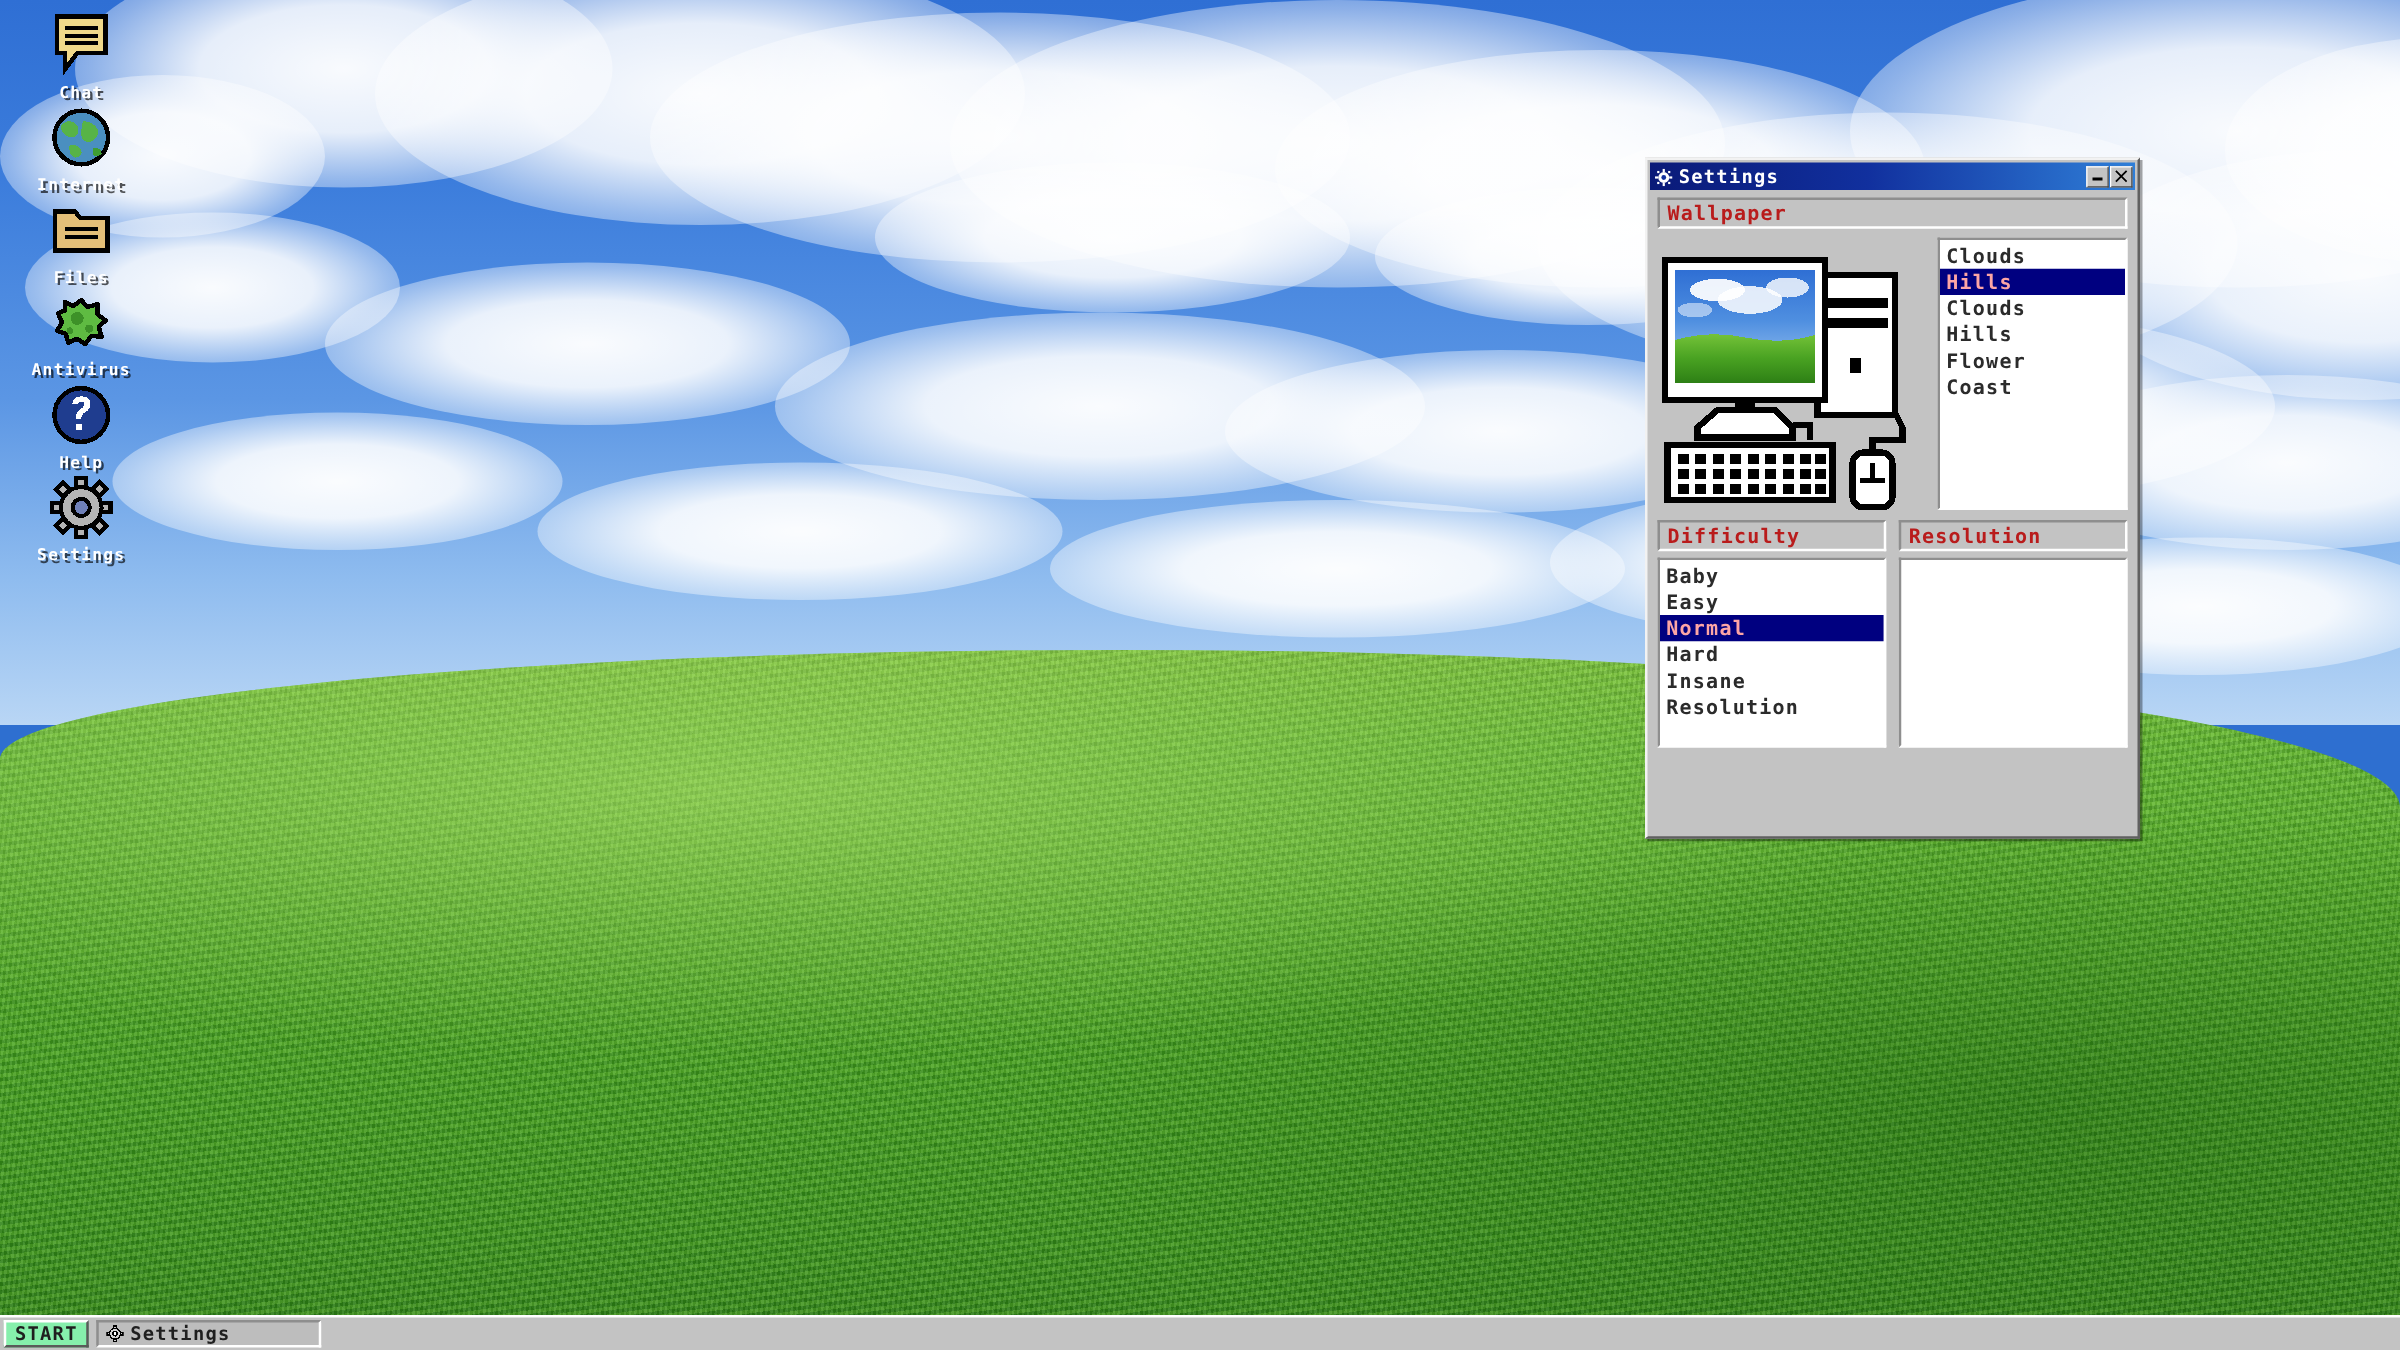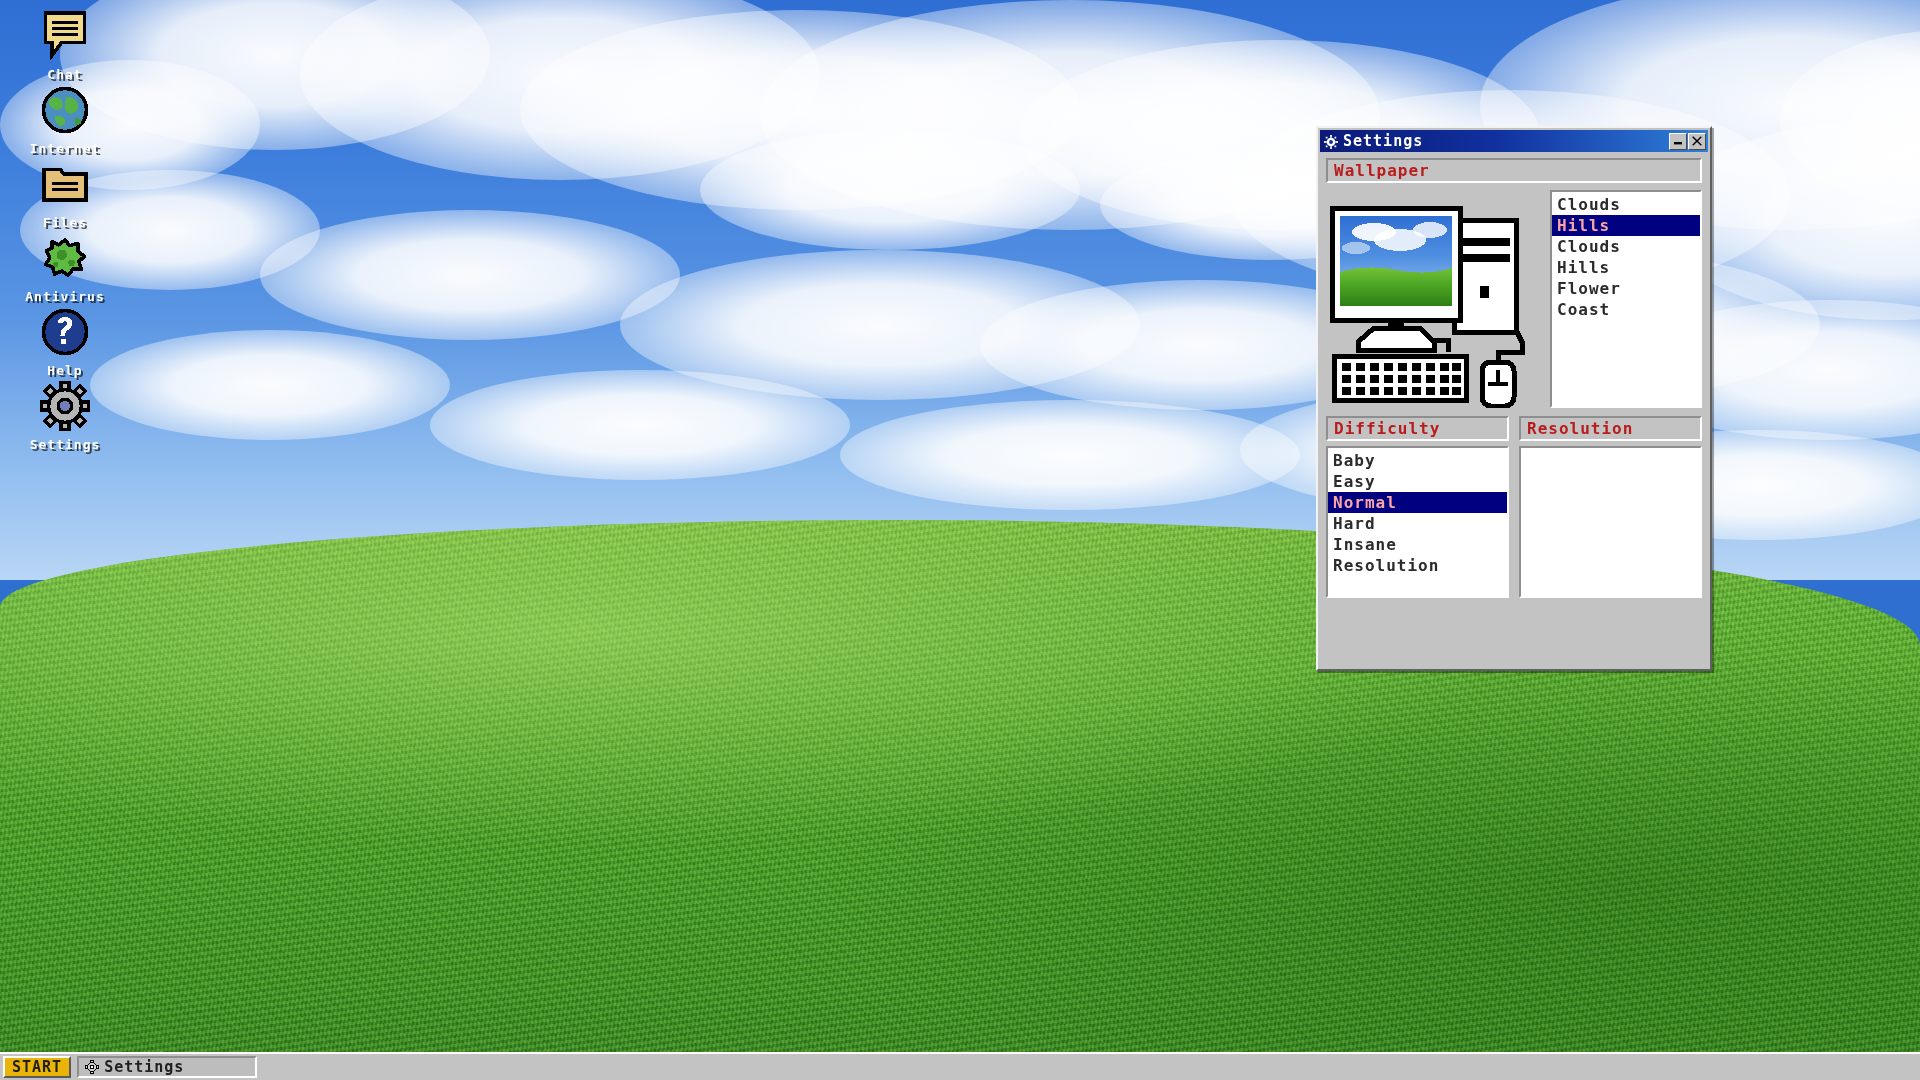--- a/index.html
+++ b/index.html
@@ -215,21 +215,21 @@
     height: 28px;
     background: #c3c3c3;
     border-top: 2px solid #ffffff;
     display: flex;
     align-items: center;
     padding: 0 3px;
     font-family: "DejaVu Sans Mono", monospace;
   }
   #start-button {
     height: 22px;
-    background: #eab308;
+    background: #86efac;
     border-top: 2px solid #ffffff;
     border-left: 2px solid #ffffff;
     border-right: 2px solid #5a5a5a;
     border-bottom: 2px solid #5a5a5a;
     padding: 0 7px;
     display: flex; align-items: center;
     font-size: 15px; font-weight: bold;
     letter-spacing: 1px;
     color: #1f1f1f;
     cursor: pointer;

